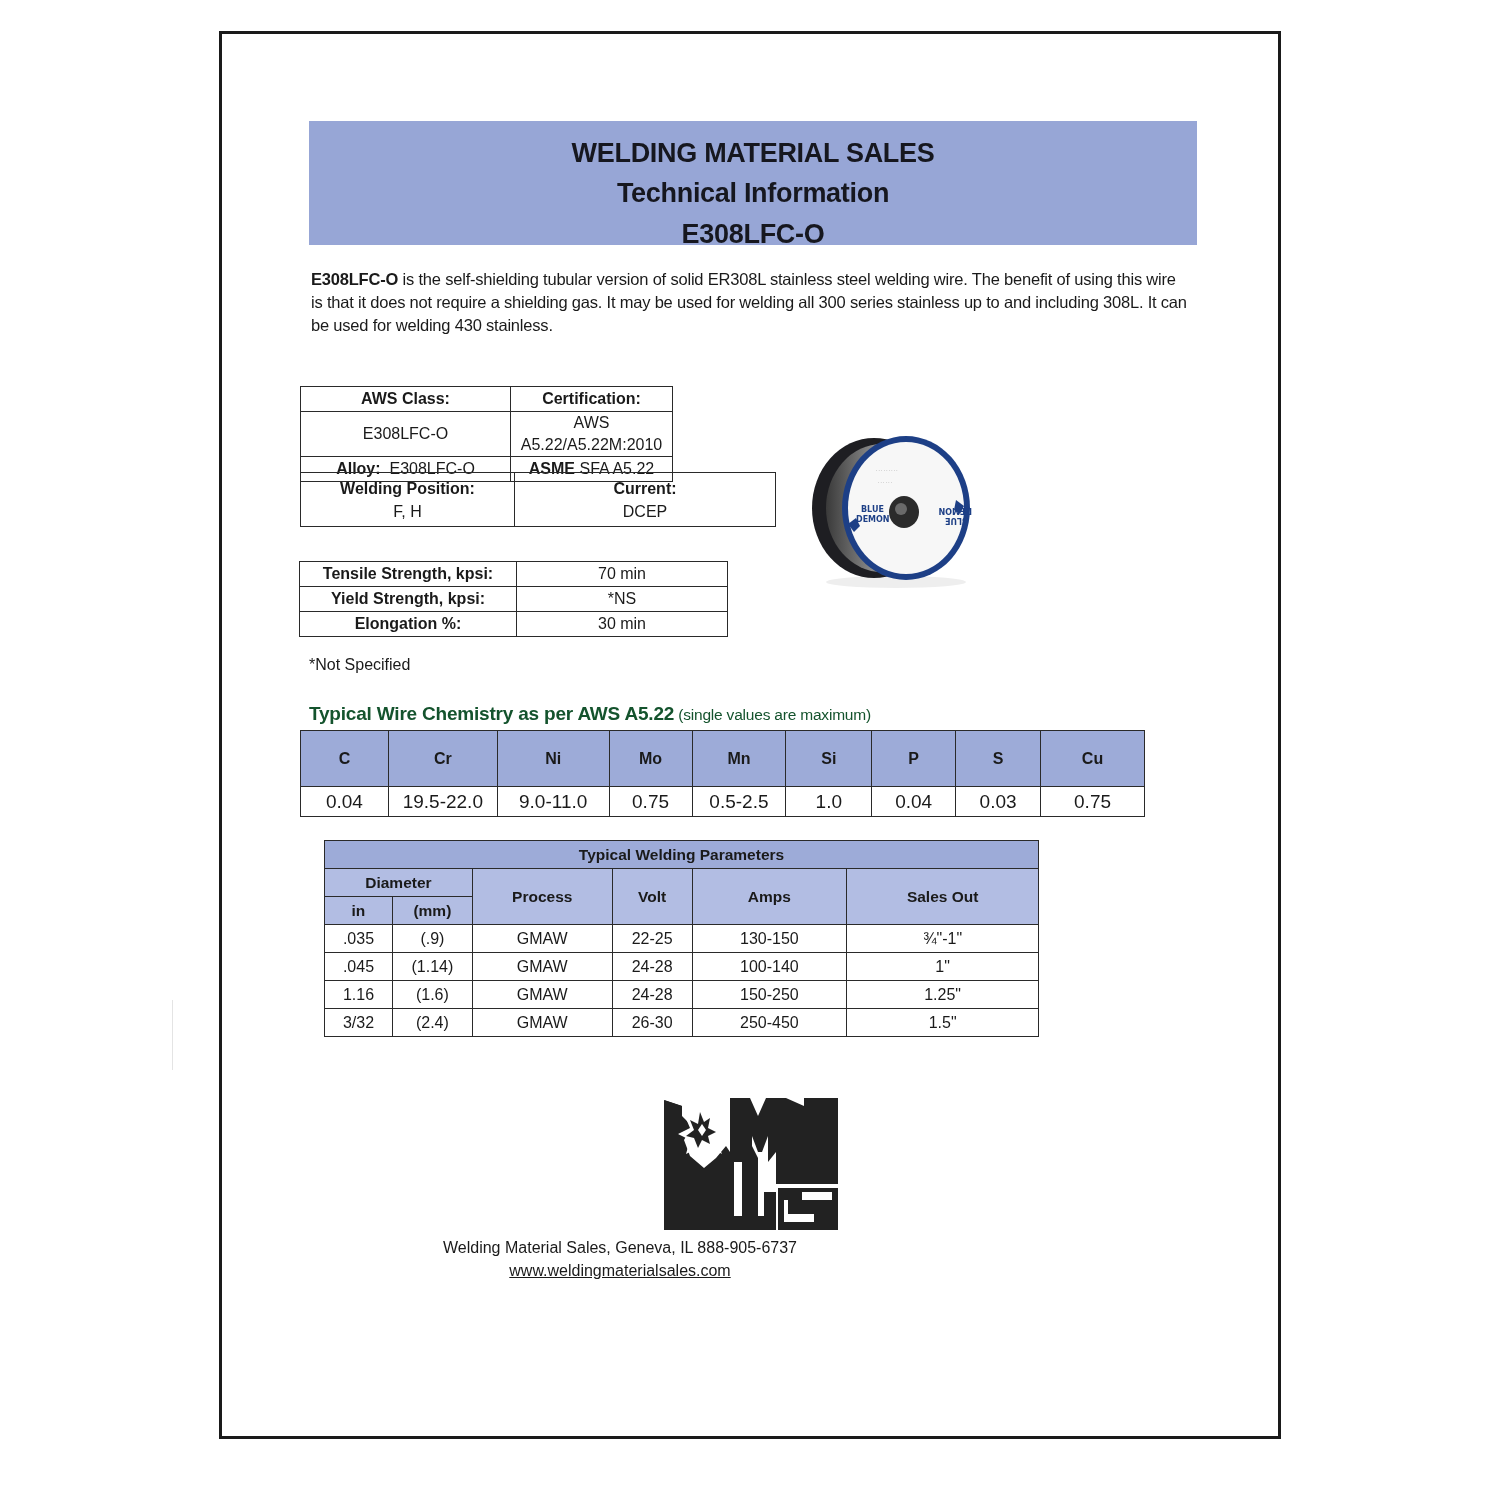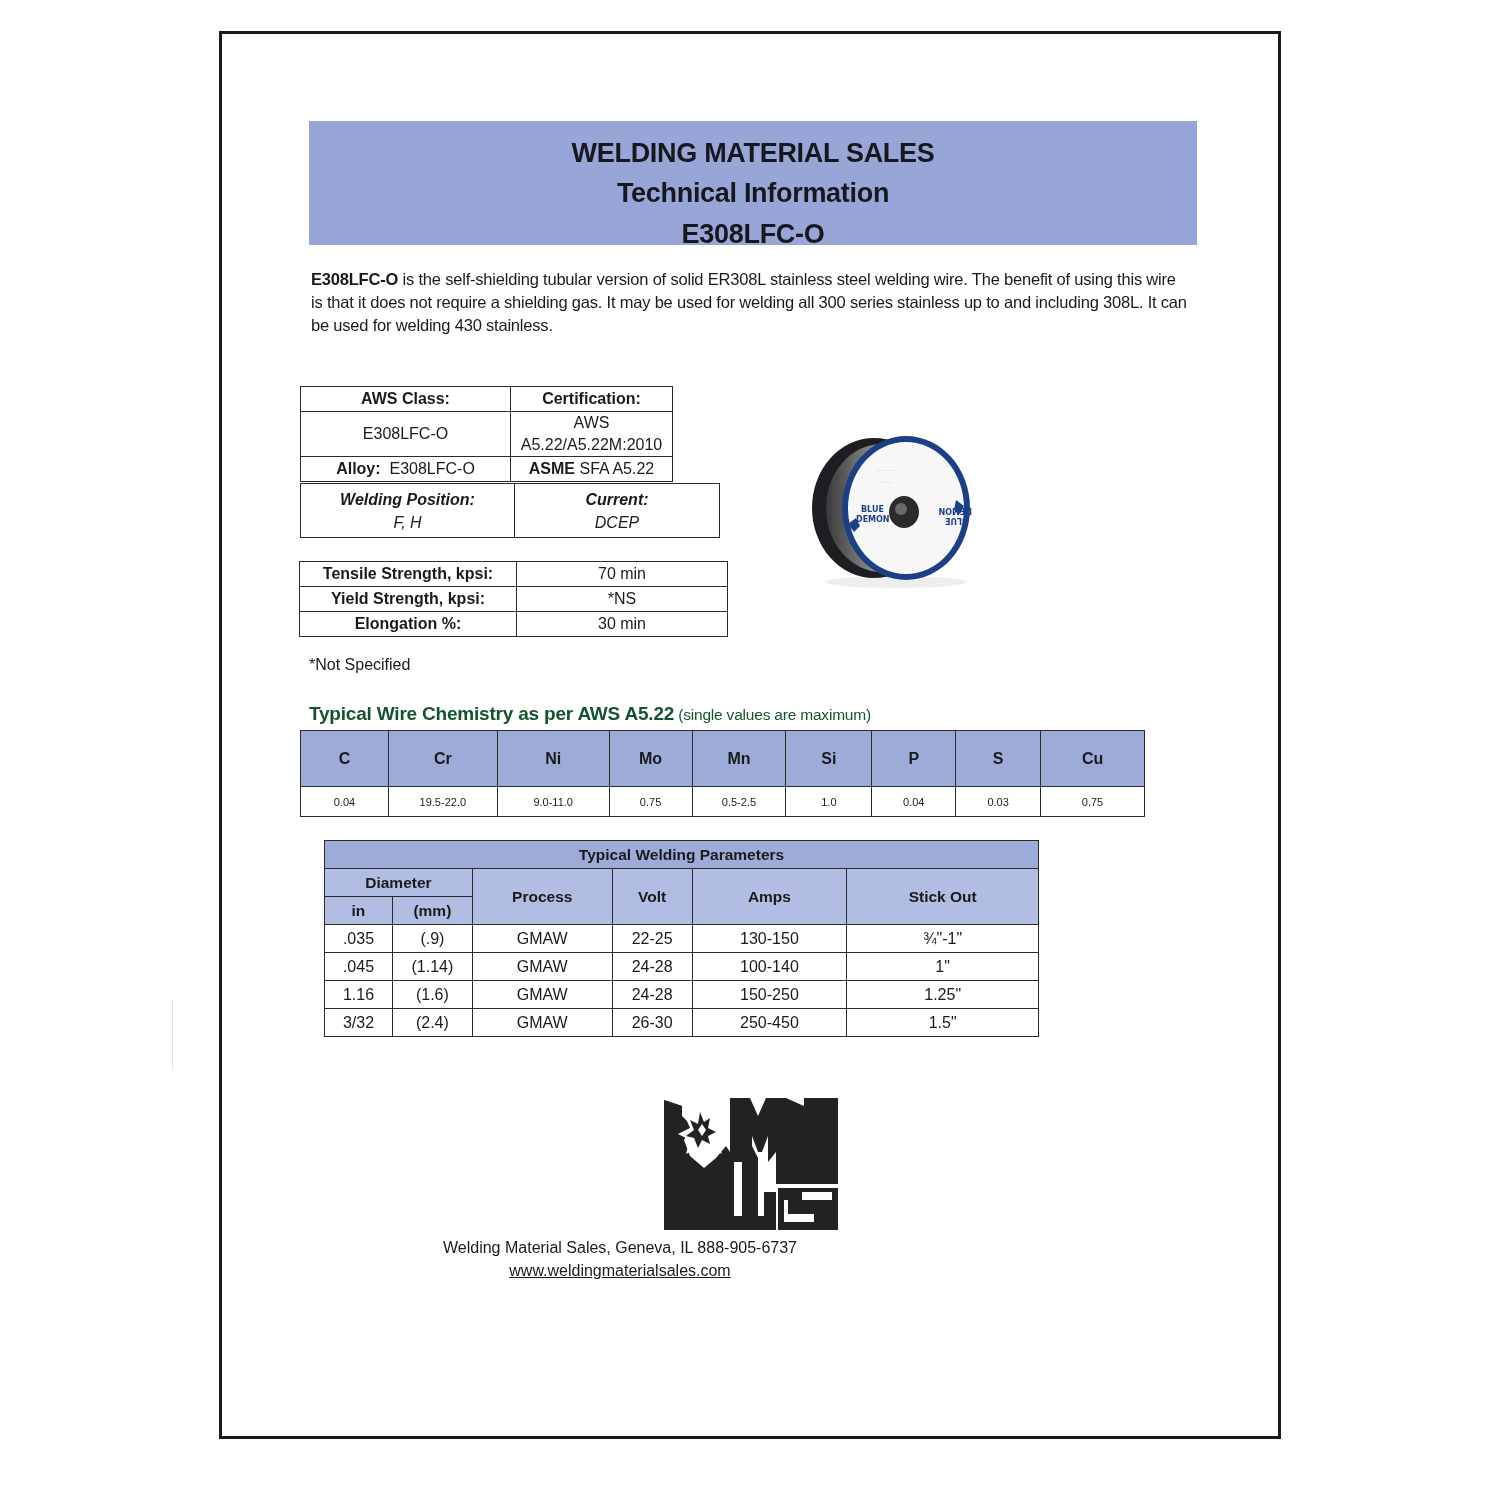--- a/index.html
+++ b/index.html
@@ -27,38 +27,38 @@
   }
   .intro b { font-weight: bold; }
 
   table { border-collapse: collapse; position: absolute; }
   td, th { border: 1.5px solid #2a2a2a; text-align: center; padding: 0; font-size: 16px; color: #1a1a1a; }
   th { font-weight: bold; }
 
   .spec1 { left: 300px; top: 386px; width: 373px; }
   .spec1 td { height: 24px; line-height: 22px; }
   .spec1 .c1 { width: 209px; }
-  .spec2 { left: 300px; top: 483px; width: 420px; font-style: italic; }
+  .spec2 { left: 300px; top: 472px; width: 476px; }
   .spec2 td { height: 53px; line-height: 23px; }
   .spec2 .c1 { width: 213px; }
   .spec3 { left: 299px; top: 561px; width: 429px; }
   .spec3 td { height: 24px; line-height: 22px; }
   .spec3 .c1 { width: 216px; font-weight: bold; }
   .bold { font-weight: bold; }
 
   .spool { position: absolute; left: 806px; top: 432px; width: 180px; height: 160px; }
 
   .footnote { position: absolute; left: 309px; top: 656px; font-size: 16px; color: #1a1a1a; }
 
   .chem-title { position: absolute; left: 309px; top: 703px; font-size: 19px; font-weight: bold; color: #14532d; letter-spacing: -0.2px; }
   .chem-title .note { font-weight: normal; font-size: 15.5px; }
 
   .chem { left: 300px; top: 730px; width: 845px; }
   .chem th { background: #9dabd8; height: 55px; font-size: 16px; }
-  .chem td { height: 29px; font-size: 11px; margin-left: 8px; }
+  .chem td { height: 29px; font-size: 19px; margin-left: 8px; }
 
   .params { left: 300px; top: 840px; width: 715px; margin-left: 24px; }
   .params .title-row th { background: #9dabd8; height: 27px; font-size: 15.5px; }
   .params .hdr th { background: #b2bde3; font-size: 15.5px; }
   .params .hdr1 th { height: 27px; }
   .params .hdr2 th { height: 27px; }
   .params td { height: 27px; font-size: 16px; }
 
   .logo { position: absolute; left: 664px; top: 1096px; width: 174px; height: 134px; }
   .footer-line { position: absolute; left: 0; width: 1240px; text-align: center; font-size: 16px; color: #1a1a1a; }
@@ -209,21 +209,21 @@
   </colgroup>
   <tbody>
       <tr class="title-row">
     <th colspan="6">Typical Welding Parameters</th>
   </tr>
   <tr class="hdr hdr1">
     <th colspan="2">Diameter</th>
     <th rowspan="2">Process</th>
     <th rowspan="2">Volt</th>
     <th rowspan="2">Amps</th>
-    <th rowspan="2">Stick Out</th>
+    <th rowspan="2">Sales Out</th>
   </tr>
   <tr class="hdr hdr2">
     <th>in</th>
     <th>(mm)</th>
   </tr>
   <tr>
     <td>.035</td>
     <td>(.9)</td>
     <td>GMAW</td>
     <td>22-25</td>

